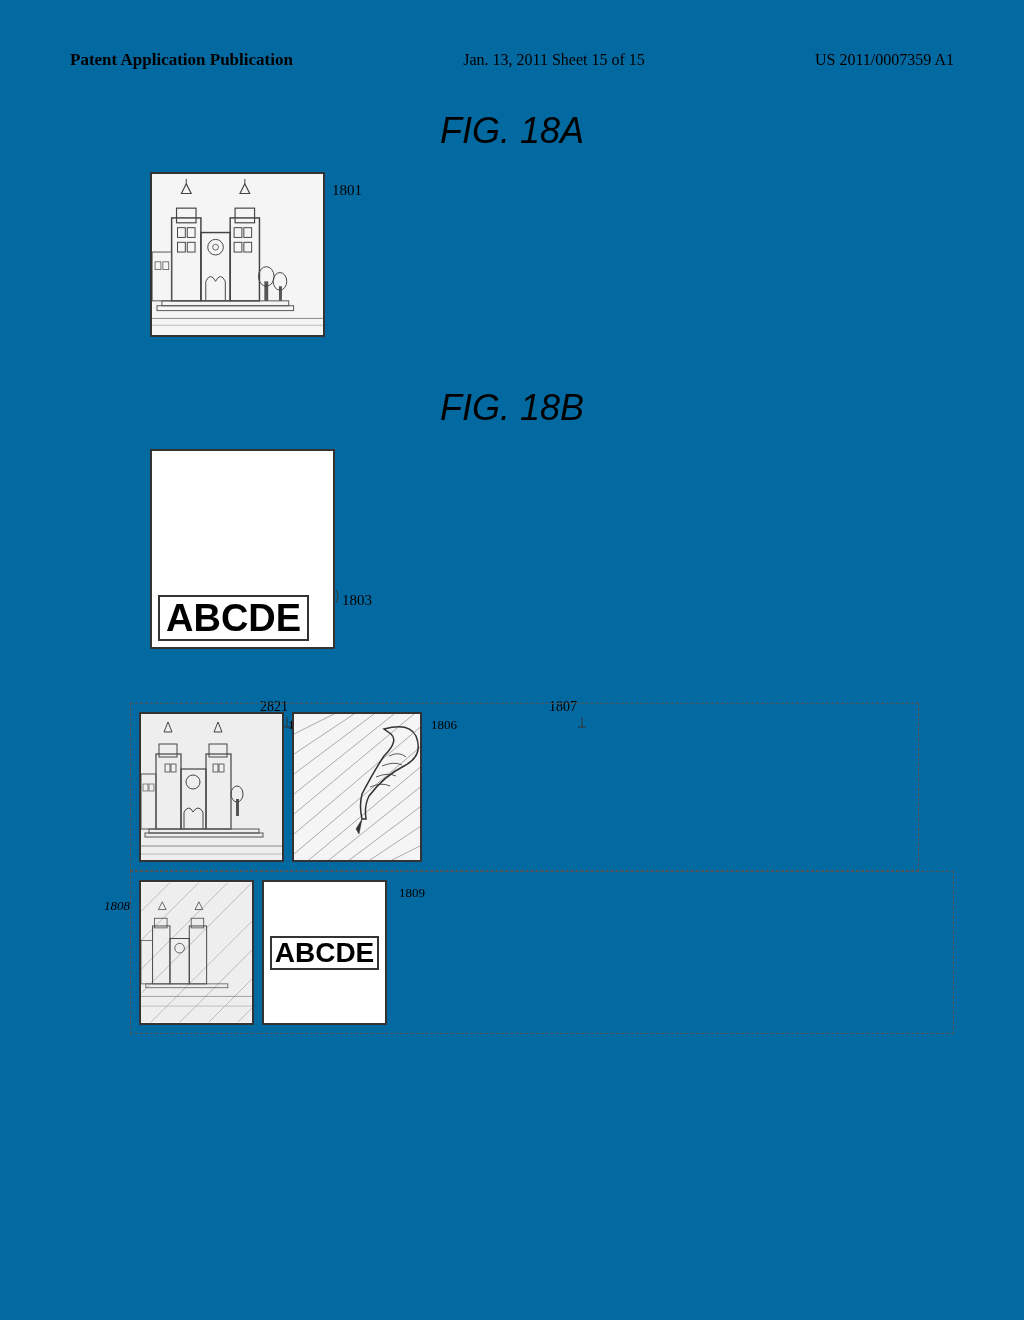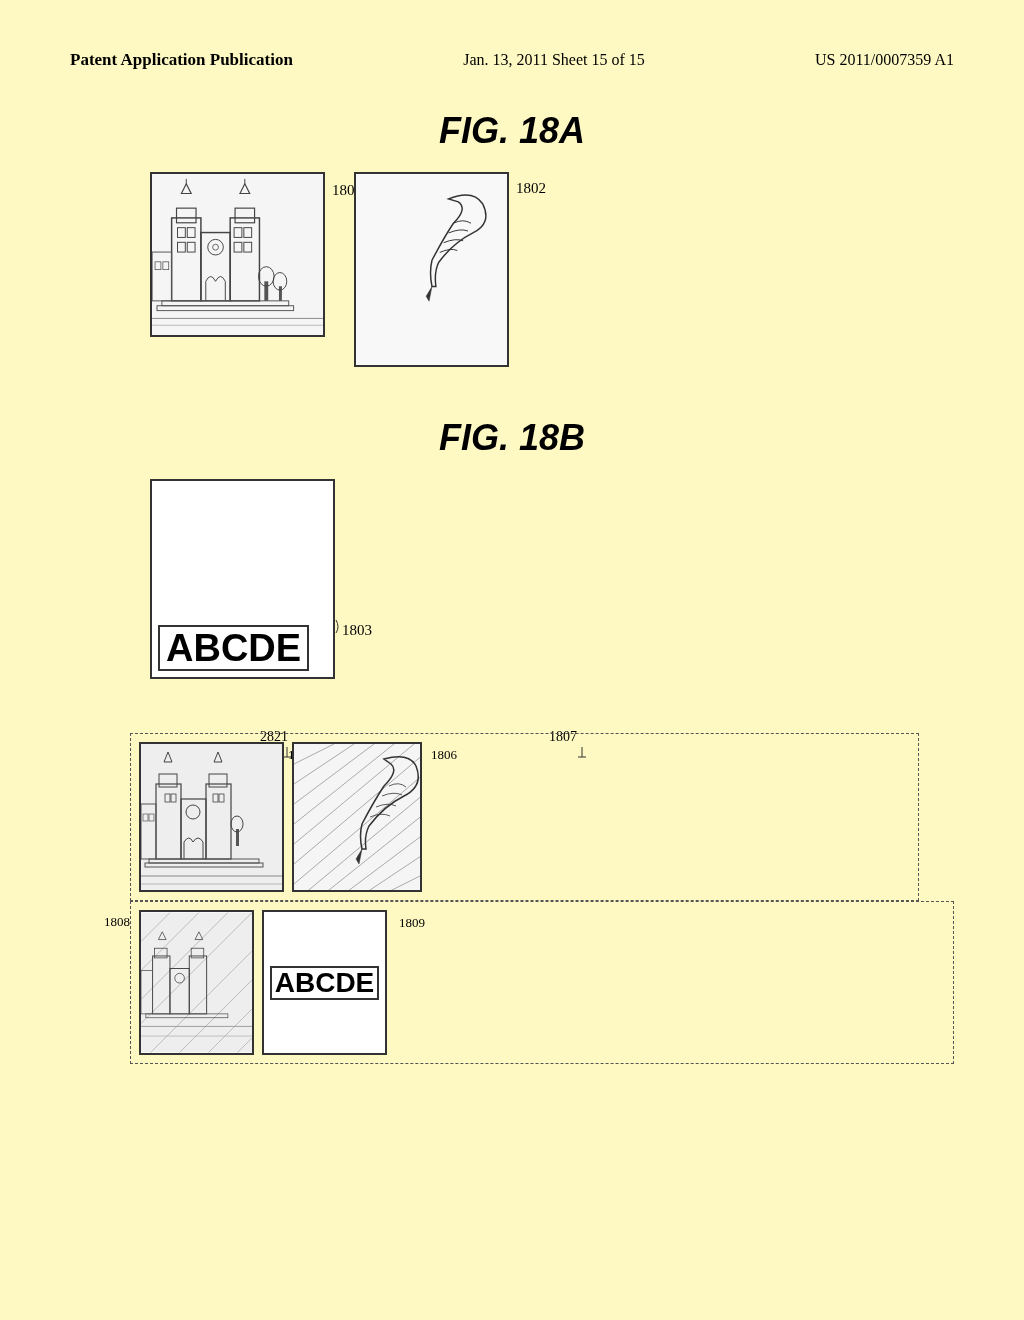--- a/index.html
+++ b/index.html
@@ -8,21 +8,21 @@
       font-family: 'Times New Roman', Times, serif;
       width: 1024px;
       min-height: 1320px;
       position: relative;
       overflow-x: hidden;
     }
 
     .page {
       width: 1024px;
       min-height: 1320px;
-      background: #fef9c3;
+      background: #0369a1;
       padding: 50px 70px;
       position: relative;
     }
 
     
     .header {
       display: flex;
       justify-content: space-between;
       align-items: baseline;
       border-bottom: none;
@@ -37,21 +37,21 @@
       font-size: 16px;
     }
     .header-right {
       font-size: 16px;
     }
 
     
     .fig-title {
       font-style: italic;
       font-size: 36px;
-      font-weight: bold;
+      font-weight: normal;
       text-align: center;
       margin-bottom: 20px;
       font-family: Arial, sans-serif;
     }
 
     
     .fig-section {
       margin-bottom: 50px;
     }
 
@@ -272,39 +272,20 @@
 
             <rect x="0" y="80" width="20" height="50" fill="none" stroke="#555" stroke-width="1"></rect>
             <rect x="3" y="90" width="6" height="8" fill="none" stroke="#555" stroke-width="0.8"></rect>
             <rect x="11" y="90" width="6" height="8" fill="none" stroke="#555" stroke-width="0.8"></rect>
           </svg>
         </div>
 
         <span class="label-outside" style="top: 10px; left: 182px;">1801</span>
       </div>
 
-      <div style="position:relative; margin-top: 0px;">
-        <div class="image-box-18a-right">
-
-          <svg class="feather-sketch" viewBox="0 0 155 195" xmlns="http://www.w3.org/2000/svg">
-            <rect width="155" height="195" fill="#f8f8f8"></rect>
-
-            <path d="M95,25 Q120,15 130,30 Q140,50 120,60 Q100,70 85,90 Q80,100 82,115 L78,115 Q75,100 78,88 Q90,65 100,50 Q115,35 105,28 Z" fill="none" stroke="#333" stroke-width="1.5"></path>
-
-            <path d="M100,50 Q110,45 118,50" fill="none" stroke="#333" stroke-width="1"></path>
-            <path d="M95,60 Q107,55 115,58" fill="none" stroke="#333" stroke-width="1"></path>
-            <path d="M90,70 Q102,65 110,68" fill="none" stroke="#333" stroke-width="1"></path>
-            <path d="M86,80 Q97,75 104,78" fill="none" stroke="#333" stroke-width="1"></path>
-
-            <path d="M78,115 L75,130 L72,125 Z" fill="#333" stroke="#333" stroke-width="0.5"></path>
-          </svg>
-        </div>
-
-        <span class="label-outside" style="top: 8px; left: 162px;">1802</span>
-      </div>
 
     </div>
   </div>
 
   <div class="fig-section">
     <div class="fig-title">FIG. 18B</div>
     <div class="fig18b-content">
 
       <div style="position:relative;">
         <div class="image-box-18b">
@@ -433,21 +414,21 @@
                 <rect x="52" y="37" width="13" height="10" fill="none" stroke="#444" stroke-width="0.8"></rect>
                 <polygon points="56,28 60,20 64,28" fill="none" stroke="#444" stroke-width="0.8"></polygon>
                 <rect x="30" y="58" width="20" height="47" fill="none" stroke="#444" stroke-width="1"></rect>
                 <circle cx="40" cy="68" r="5" fill="none" stroke="#444" stroke-width="0.8"></circle>
                 <rect x="5" y="105" width="85" height="4" fill="none" stroke="#555" stroke-width="0.8"></rect>
                 <line x1="0" y1="118" x2="115" y2="118" stroke="#888" stroke-width="0.8"></line>
                 <line x1="0" y1="128" x2="115" y2="128" stroke="#aaa" stroke-width="0.7"></line>
                 <rect x="0" y="60" width="12" height="45" fill="none" stroke="#555" stroke-width="0.8"></rect>
               </svg>
             </div>
-            <span style="position:absolute; top:4px; left:-35px; font-size:13px;">1808</span>
+            <span style="position:absolute; top:18px; left:-35px; font-size:13px;font-style:italic;">1808</span>
           </div>
 
           <div style="position:relative;">
             <div class="image-box-18c-abcde">
               <div class="abcde-text-small">ABCDE</div>
             </div>
             <span style="position:absolute; top:5px; right:-38px; font-size:13px;">1809</span>
           </div>
 
         </div>

